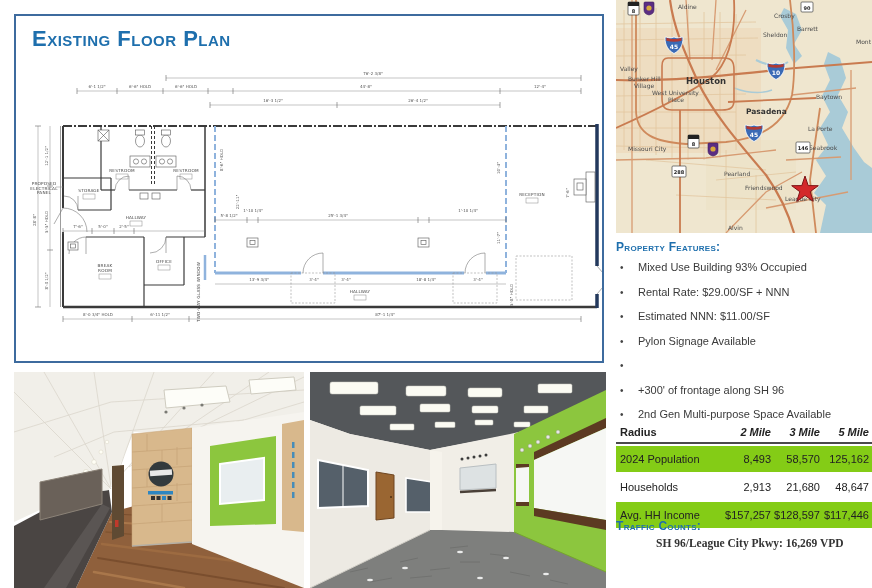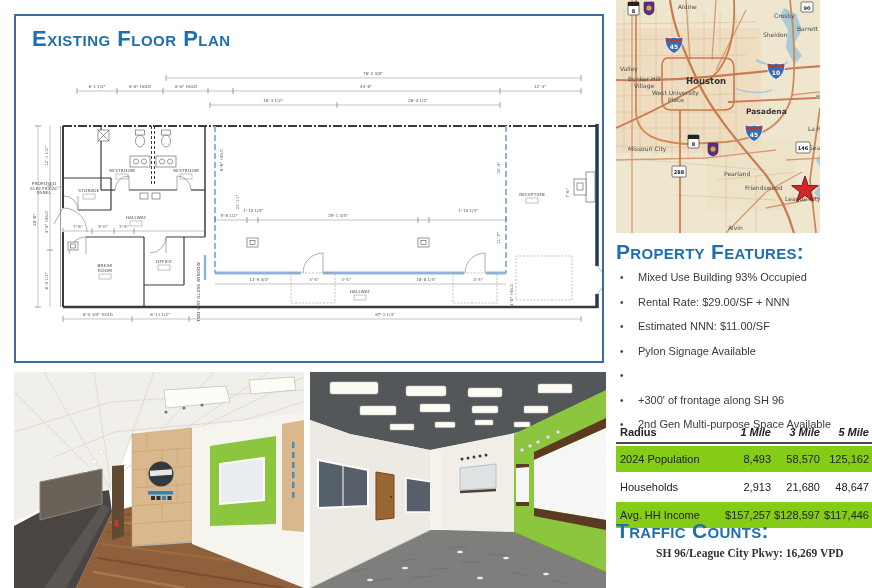--- a/index.html
+++ b/index.html
@@ -17,29 +17,29 @@
   .dimline { stroke:#8a8a8a; stroke-width:.5; }
   .tick { stroke:#666; stroke-width:.6; }
   .wall { stroke:#3a3a3a; fill:none; }
   .bluewall { stroke:#8fb3dd; fill:none; }
   .tag { stroke:#888; fill:none; stroke-width:.5; }
   .fixture { stroke:#555; fill:#fff; stroke-width:.6; }
   .door { stroke:#777; stroke-width:.6; fill:none; }
   .phantom { stroke:#999; stroke-width:.6; fill:none; stroke-dasharray:2 1.5; }
 
   
-  #map { position:absolute; left:616px; top:0; width:204px; height:233px; overflow:hidden; }
+  #map { position:absolute; left:616px; top:0; width:256px; height:233px; overflow:hidden; }
   .maplabel { font-size:6px; fill:#4c4c4c; }
   .maplabel-bold { font-size:8.5px; font-weight:bold; fill:#333; }
   .maplabel-med { font-size:7.5px; font-weight:bold; fill:#333; }
   .shield-txt { font-size:6px; font-weight:bold; fill:#fff; text-anchor:middle; }
   .shield-txt-dark { font-size:5px; font-weight:bold; fill:#222; text-anchor:middle; }
 
   
-  .section-heading { font-variant:small-caps; font-weight:bold; letter-spacing:.3px; color:#1e6fad; font-size:21px; }
+  .section-heading { font-variant:small-caps; font-weight:bold; letter-spacing:.3px; color:#1e6fad; font-size:12px; }
   #features { position:absolute; left:616px; top:240px; width:256px; }
   #features ul { list-style:none; margin-top:8px; }
   #features li { display:flex; font-size:11px; color:#3a3a3a; margin-bottom:13.5px; line-height:11px; }
   #features li .bullet { width:22px; padding-left:4px; color:#444; font-size:10px; }
 
   #demographics { position:absolute; left:616px; top:418px; width:256px; }
   #demo-table { width:256px; margin-top:5px; font-size:11px; color:#222; border-collapse:collapse; }
   .demo-header { display:flex; font-weight:bold; font-style:italic; border-bottom:2px solid #4a4a4a; padding:3px 0 4px 0; }
   .demo-row { display:flex; padding:7px 0; margin-top:2px; }
   .demo-row.stripe { background:#84cc16; }
@@ -428,21 +428,21 @@
           <span class="bullet">•</span>
           <span>2nd Gen Multi-purpose Space Available</span>
         </li>
     </ul>
   </div>
 
   <div id="demographics">
     <div id="demo-table">
       <div class="demo-header">
         <div class="demo-c0">Radius</div>
-        <div class="demo-c">1 Mile</div>
+        <div class="demo-c">2 Mile</div>
         <div class="demo-c">3 Mile</div>
         <div class="demo-c">5 Mile</div>
       </div>
       <div class="demo-row stripe">
         <div class="demo-c0">2024 Population</div>
         <div class="demo-c">8,493</div>
         <div class="demo-c">58,570</div>
         <div class="demo-c">125,162</div>
       </div>
       <div class="demo-row">

